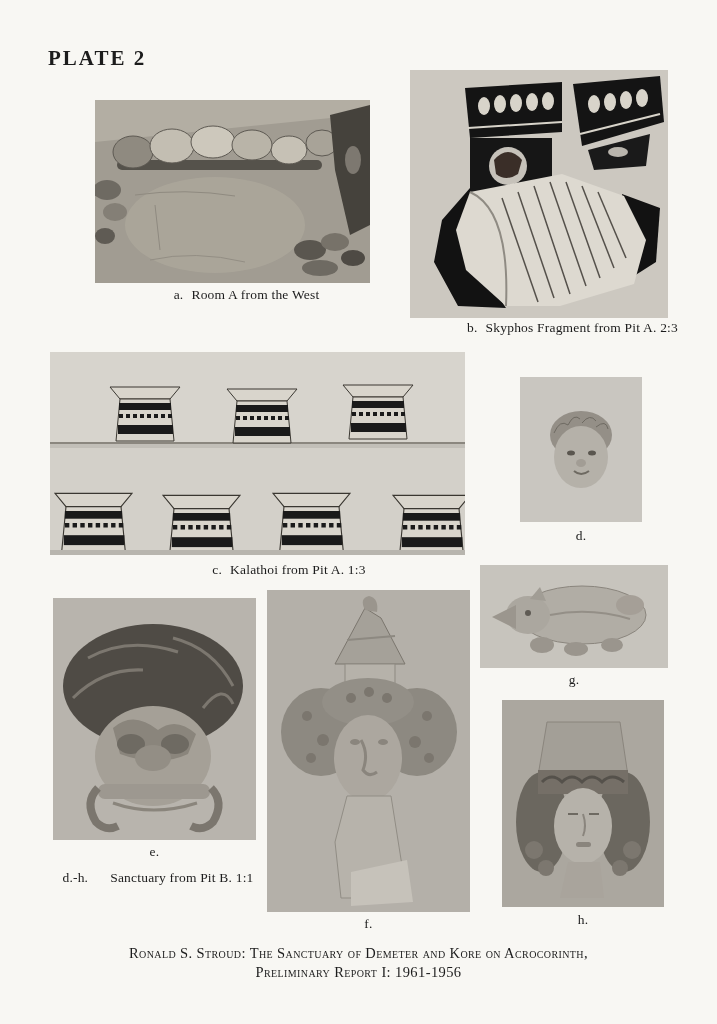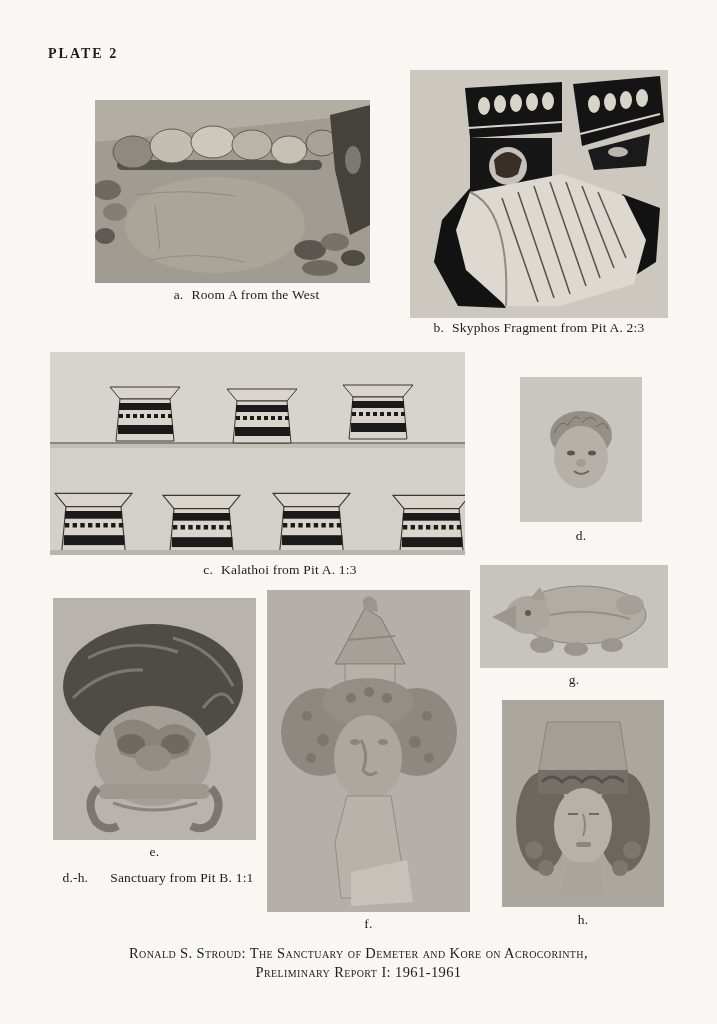--- a/index.html
+++ b/index.html
@@ -3,21 +3,21 @@
 <meta charset="utf-8">
 <style>
   html,body{margin:0;padding:0;background:#e9e8e4;}
   .page{
     position:relative;width:717px;height:1024px;margin:0 auto;
     background:#f8f7f3;overflow:hidden;
     font-family:"Liberation Serif", serif;color:#1c1c1c;
   }
   .plate-label{
     position:absolute;left:48px;top:46px;
-    font-size:14px;font-weight:600;letter-spacing:2px;
+    font-size:21px;font-weight:600;letter-spacing:2px;
   }
   .photo{position:absolute;overflow:hidden;}
   .photo svg{display:block;}
   .cap{
     position:absolute;text-align:center;font-size:13.5px;
     letter-spacing:0.2px;white-space:nowrap;
   }
   .cap-label{margin-right:8px;}
   .group-cap .cap-label{margin-right:22px;}
   .attribution{
@@ -100,21 +100,21 @@
         <line x1="108" y1="122" x2="144" y2="228"></line>
         <line x1="124" y1="116" x2="160" y2="224"></line>
         <line x1="140" y1="112" x2="176" y2="216"></line>
         <line x1="156" y1="112" x2="190" y2="208"></line>
         <line x1="172" y1="116" x2="204" y2="198"></line>
         <line x1="188" y1="122" x2="216" y2="188"></line>
       </g>
       <path d="M60,122 Q100,140 96,236" stroke="#8f8b83" fill="none" stroke-width="2"></path>
     </svg>
   </div>
-  <figcaption class="cap" style="left:400px;top:320px;width:278px;">
+  <figcaption class="cap" style="left:400px;top:320px;width:278px;text-align:right;">
     <span class="cap-label">b.</span><span>Skyphos Fragment from Pit A. 2:3</span>
   </figcaption>
 
   <div class="photo" style="left:50px;top:352px;width:415px;height:203px;">
     <svg width="415" height="203" viewBox="0 0 415 203">
       <defs>
         <g id="kal">
           <polygon points="0,4 70,4 60,16 10,16" fill="#d9d5cc" stroke="#3a3731" stroke-width="1"></polygon>
           <polygon points="10,16 60,16 64,58 6,58" fill="#d9d5cc" stroke="#3a3731" stroke-width="1"></polygon>
           <rect x="9" y="20" width="52" height="7" fill="#1a1a1a"></rect>
@@ -129,21 +129,21 @@
       <use href="#kal" transform="translate(60,31)"></use>
       <use href="#kal" transform="translate(177,33)"></use>
       <use href="#kal" transform="translate(293,29)"></use>
       <use href="#kal" transform="translate(5,137) scale(1.1)"></use>
       <use href="#kal" transform="translate(113,139) scale(1.1)"></use>
       <use href="#kal" transform="translate(223,137) scale(1.1)"></use>
       <use href="#kal" transform="translate(343,139) scale(1.1)"></use>
       <rect y="198" width="415" height="5" fill="#b8b5ae"></rect>
     </svg>
   </div>
-  <figcaption class="cap" style="left:75px;top:562px;width:410px;">
+  <figcaption class="cap" style="left:84px;top:562px;width:410px;">
     <span class="cap-label">c.</span><span>Kalathoi from Pit A. 1:3</span>
   </figcaption>
 
   <div class="photo" style="left:520px;top:377px;width:122px;height:145px;">
     <svg width="122" height="145" viewBox="0 0 122 145">
       <rect width="122" height="145" fill="#c9c6c0"></rect>
       <ellipse cx="61" cy="58" rx="31" ry="24" fill="#948f87"></ellipse>
       <path d="M34,56 q6,-14 14,-8 M48,48 q6,-12 12,-6 M62,46 q8,-10 14,-2 M76,50 q10,-8 12,2" stroke="#6e6a62" fill="none"></path>
       <ellipse cx="61" cy="80" rx="27" ry="31" fill="#b5b1a9"></ellipse>
       <ellipse cx="51" cy="76" rx="4" ry="2.5" fill="#5a564f"></ellipse>
@@ -253,16 +253,16 @@
       <rect x="74" y="142" width="15" height="5" rx="2.5" fill="#8a857d"></rect>
       <polygon points="66,162 98,162 102,198 58,198" fill="#a9a49c"></polygon>
     </svg>
   </div>
   <figcaption class="cap" style="left:502px;top:912px;width:162px;">
     <span class="cap-label" style="margin-right:0;">h.</span>
   </figcaption>
 
   <div class="attribution">
     <div>Ronald S. Stroud: The Sanctuary of Demeter and Kore on Acrocorinth,</div>
-    <div>Preliminary Report I: 1961-1961</div>
+    <div>Preliminary Report I: 1961-1956</div>
   </div>
 
 </div>
 
 </body></html>

